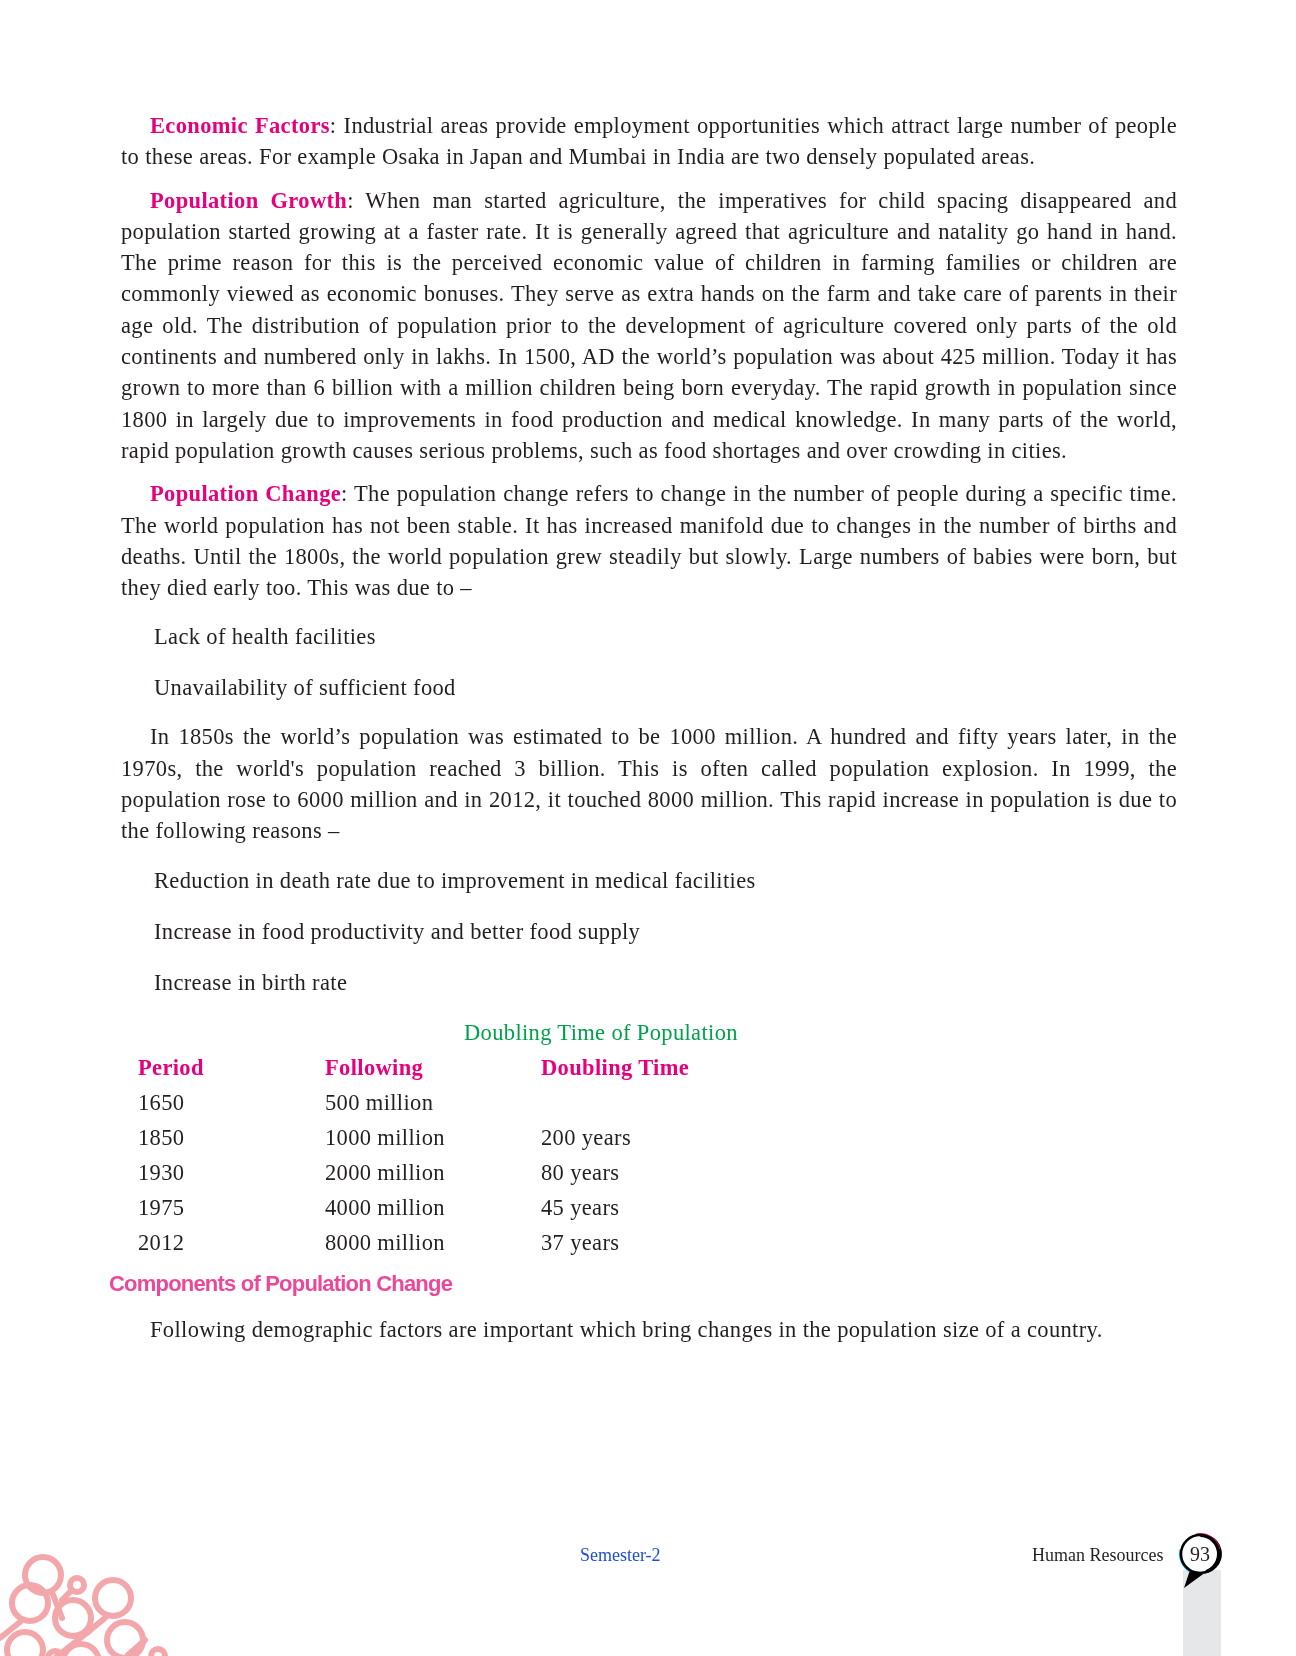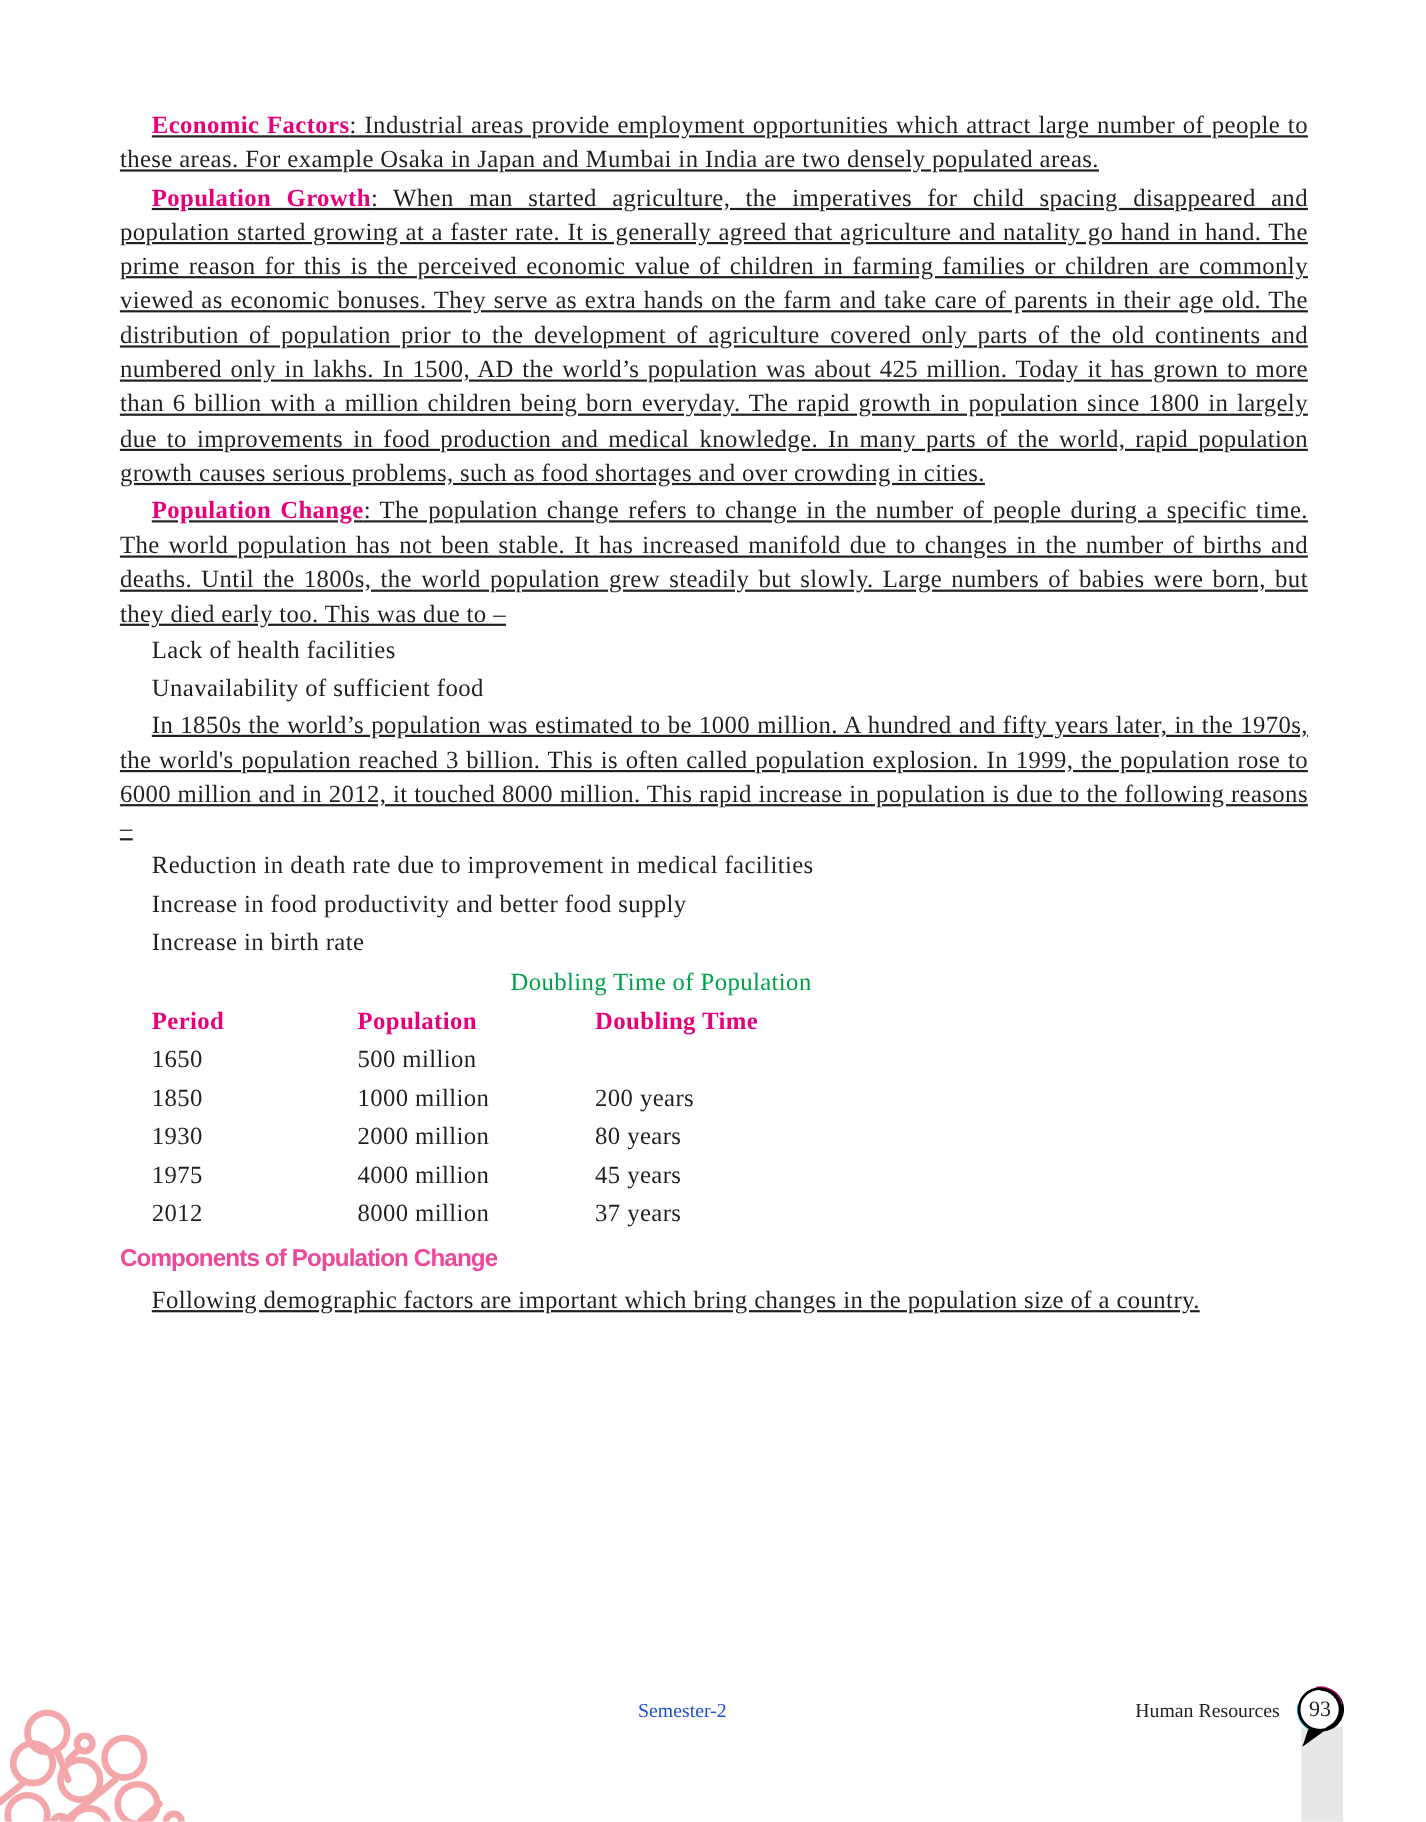--- a/index.html
+++ b/index.html
@@ -7,24 +7,24 @@
     width: 1296px; height: 1656px; position: relative; overflow: hidden;
     background: #ffffff; color: #231f20;
     font-family: "DejaVu Serif", "Liberation Serif", serif;
   }
   .content {
     position: absolute; left: 109px; top: 98px; width: 1080px;
     font-size: 22.5px; line-height: 31.3px;
     font-family: "Liberation Serif", "DejaVu Serif", serif;
     letter-spacing: 0.35px;
   }
-  .para { margin: 0; text-align: justify; text-indent: 29px; text-decoration: underline; }
+  .para { margin: 12px; text-align: justify; text-indent: 29px; }
   .para + .para { margin-top: 3px; }
   .lead { color: #e6007e; font-weight: bold; }
-  .list-item { margin: 0; padding-left: 29px; line-height: 35px; }
+  .list-item { margin: 16px; padding-left: 29px; line-height: 35px; }
   .table-title {
     color: #00a14b; font-weight: normal; text-align: left;
     padding-left: 355px; margin-top: 2px; line-height: 34px;
   }
   table.doubling { border-collapse: collapse; margin-left: 29px; }
   table.doubling td, table.doubling th {
     padding: 0; text-align: left; line-height: 35px; font-weight: normal; vertical-align: top;
   }
   table.doubling th { color: #e6007e; font-weight: bold; }
   .c1 { width: 187px; } .c2 { width: 216px; } .c3 { width: 260px; }
@@ -77,21 +77,21 @@
     <p class="list-item">Increase in food productivity and better food supply</p>
     <p class="list-item">Increase in birth rate</p>
   </div>
 
   <div class="table-title">Doubling  Time of Population</div>
 
   <table class="doubling">
     <thead>
       <tr>
         <th class="c1">Period</th>
-        <th class="c2">Population</th>
+        <th class="c2">Following</th>
         <th class="c3">Doubling Time</th>
       </tr>
     </thead>
     <tbody>
       <tr>
         <td>1650</td>
         <td>500 million</td>
         <td></td>
       </tr>
       <tr>

